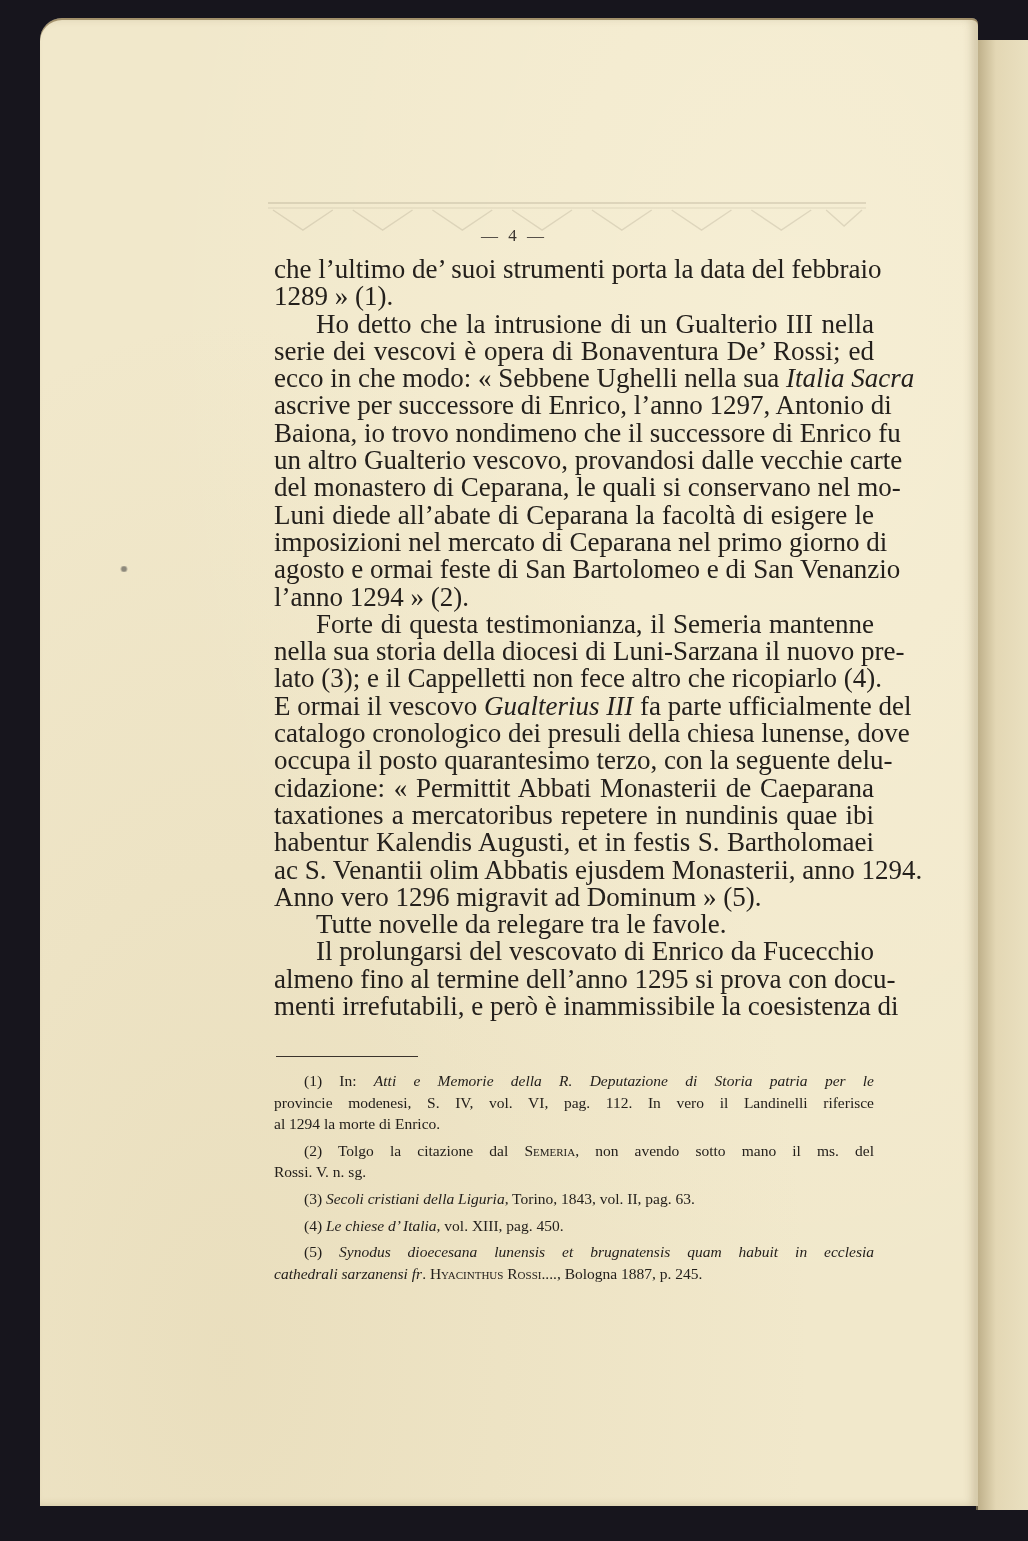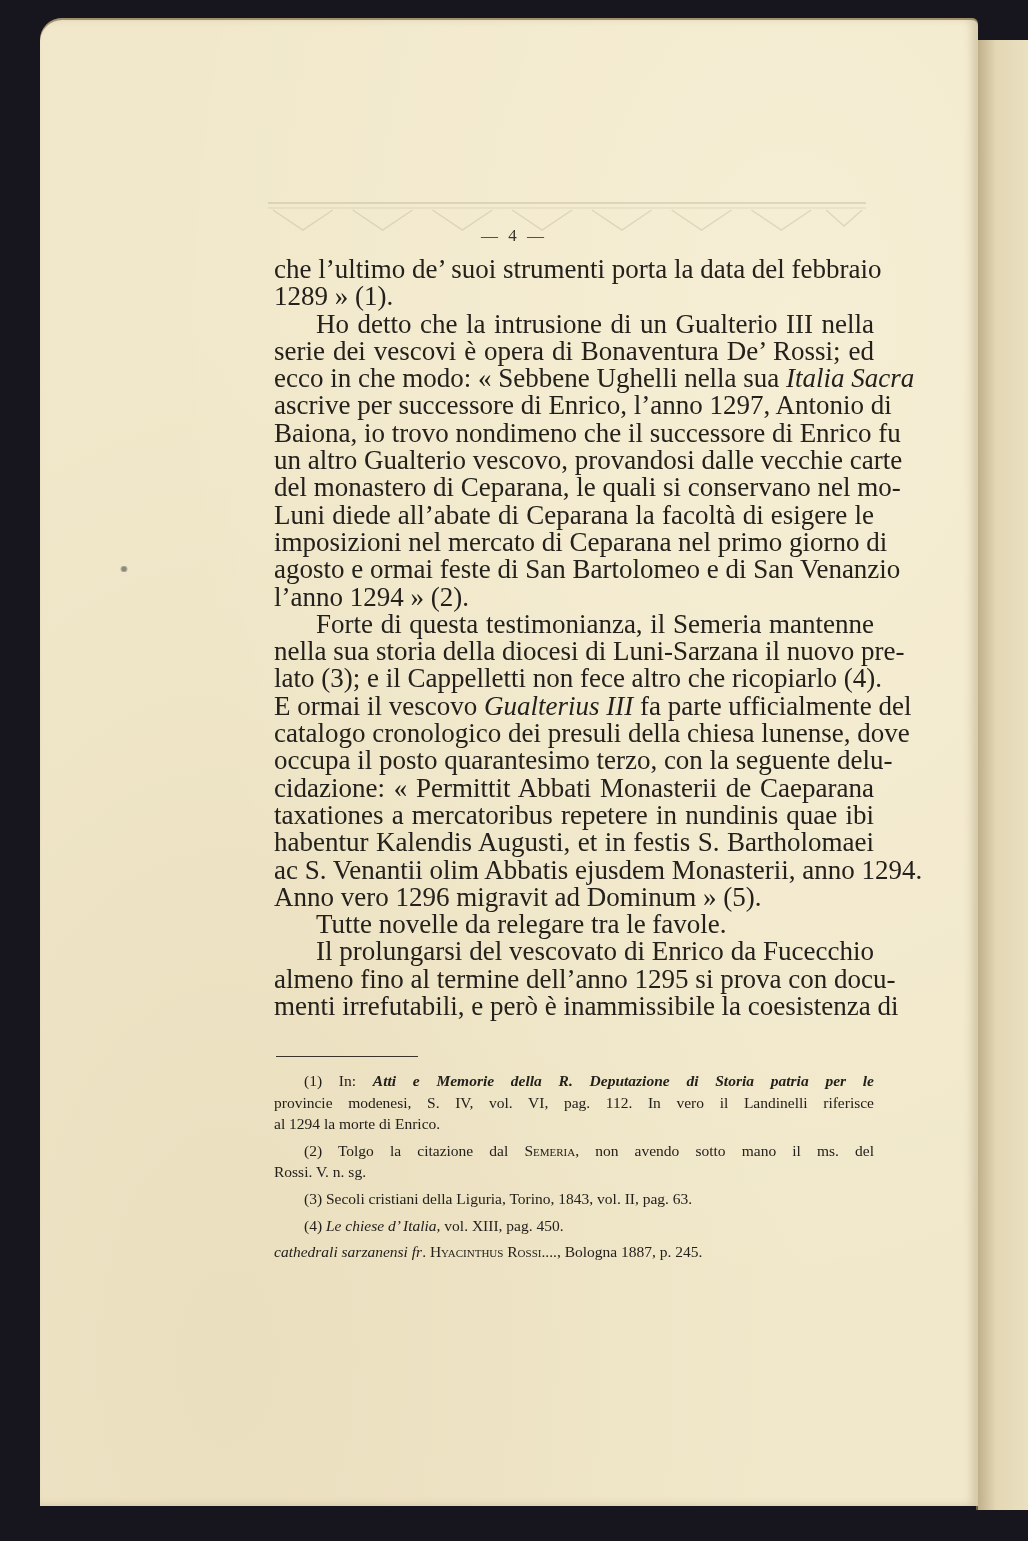--- a/index.html
+++ b/index.html
@@ -95,27 +95,28 @@
     <div class="line last"><span>Anno vero 1296 migravit ad Dominum » (5).</span></div>
     <div class="line indent last"><span>Tutte novelle da relegare tra le favole.</span></div>
     <div class="line indent"><span>Il prolungarsi del vescovato di Enrico da Fucecchio</span></div>
     <div class="line"><span>almeno fino al termine dell’anno 1295 si prova con docu-</span></div>
     <div class="line last"><span>menti irrefutabili, e però è inammissibile la coesistenza di</span></div>
   </div>
 
 <div class="rule"></div>
 
 <div class="text notes" id="notes">
-    <div class="line indent"><span>(1) In: </span><span style="font-style: italic; font-weight: bold;">Atti e Memorie della R. Deputazione di Storia patria per le</span></div>
+    <div class="line indent"><span>(1) In: </span><span style="font-style: italic;">Atti e Memorie della R. Deputazione di Storia patria per le</span></div>
     <div class="line"><span style="">provincie modenesi</span><span>, S. IV, vol. VI, pag. 112. In vero il Landinelli riferisce</span></div>
     <div class="line last"><span>al 1294 la morte di Enrico.</span></div>
     <div class="note-gap"></div>
     <div class="line indent"><span>(2) Tolgo la citazione dal </span><span class="sc">Semeria</span><span>, non avendo sotto mano il ms. del</span></div>
     <div class="line last"><span>Rossi. V. n. sg.</span></div>
     <div class="note-gap"></div>
-    <div class="line indent last"><span>(3) </span><span style="">Secoli cristiani della Liguria</span><span>, Torino, 1843, vol. II, pag. 63.</span></div>
+    <div class="line indent last"><span>(3) </span><span style="font-style: italic;">Secoli cristiani della Liguria</span><span>, Torino, 1843, vol. II, pag. 63.</span></div>
     <div class="note-gap"></div>
     <div class="line indent last"><span>(4) </span><span style="font-style: italic;">Le chiese d’ Italia</span><span>, vol. XIII, pag. 450.</span></div>
     <div class="note-gap"></div>
+    <div class="line indent"><span>(5) </span><span style="font-style: italic;">Synodus dioecesana lunensis et brugnatensis quam habuit in ecclesia</span></div>
     <div class="line last"><span style="font-style: italic;">cathedrali sarzanensi fr</span><span>. </span><span class="sc">Hyacinthus Rossi</span><span>...., Bologna 1887, p. 245.</span></div>
   </div>
 
 <div class="smudge"></div>
 
 </body></html>

